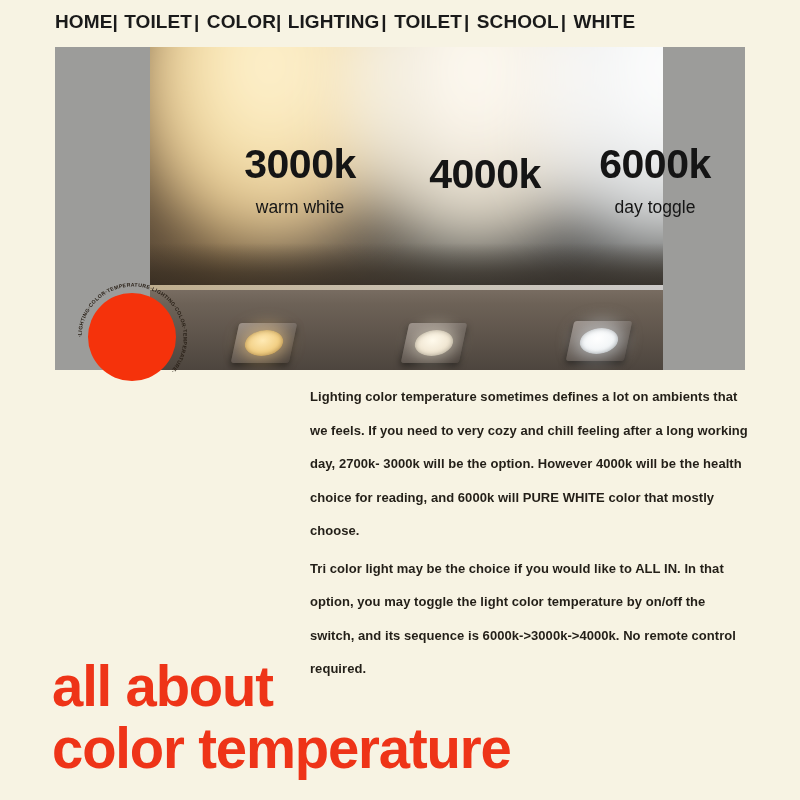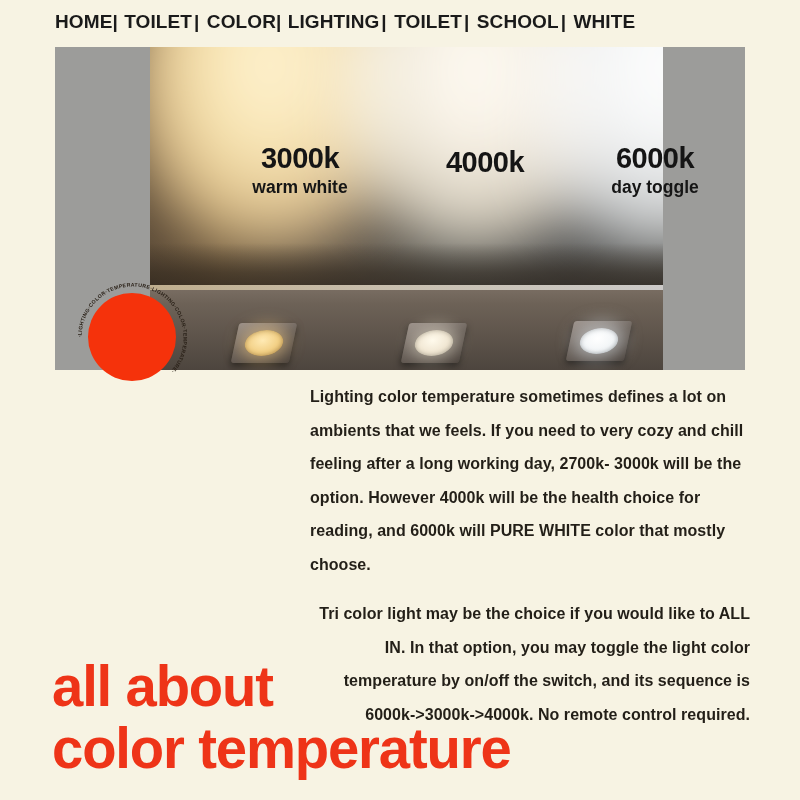--- a/index.html
+++ b/index.html
@@ -196,33 +196,33 @@
   
   .caption {
     position: absolute;
     z-index: 6;
     text-align: center;
     color: #151515;
     line-height: 1.12;
     pointer-events: none;
   }
   .caption .kelvin {
-    font-size: 29px;
+    font-size: 41px;
     font-weight: bold;
     letter-spacing: -0.5px;
     display: block;
   }
   .caption .sub {
     font-size: 17.5px;
-    font-weight: bold;
+    font-weight: normal;
     display: block;
-    margin-top: 4px;
+    margin-top: 10px;
   }
   .caption.c3000 { left: 150px; top: 95px; width: 190px; }
-  .caption.c4000 { left: 340px; top: 99px; width: 180px; }
+  .caption.c4000 { left: 340px; top: 105px; width: 180px; }
   .caption.c6000 { left: 510px; top: 95px; width: 180px; }
 
   
   .stamp {
     position: absolute;
     left: 75px;
     top: 280px;
     width: 115px;
     height: 115px;
     z-index: 20;
@@ -247,27 +247,27 @@
     border-radius: 50%;
     background: #f5320b;
   }
 
   
   .copy {
     position: absolute;
     left: 310px;
     top: 380px;
     width: 440px;
-    font-size: 16px;
+    font-size: 13px;
     font-weight: bold;
     line-height: 33.5px;
     color: #231f18;
     letter-spacing: 0.05px;
   }
-  .copy p + p { margin-top: 16px; text-align: right; }
+  .copy p + p { margin-top: 4px; }
 
   
   .headline {
     position: absolute;
     left: 52px;
     top: 655px;
     width: 700px;
     color: #ee3418;
     font-family: "Liberation Sans Narrow", "Liberation Sans", sans-serif;
     font-weight: bold;

